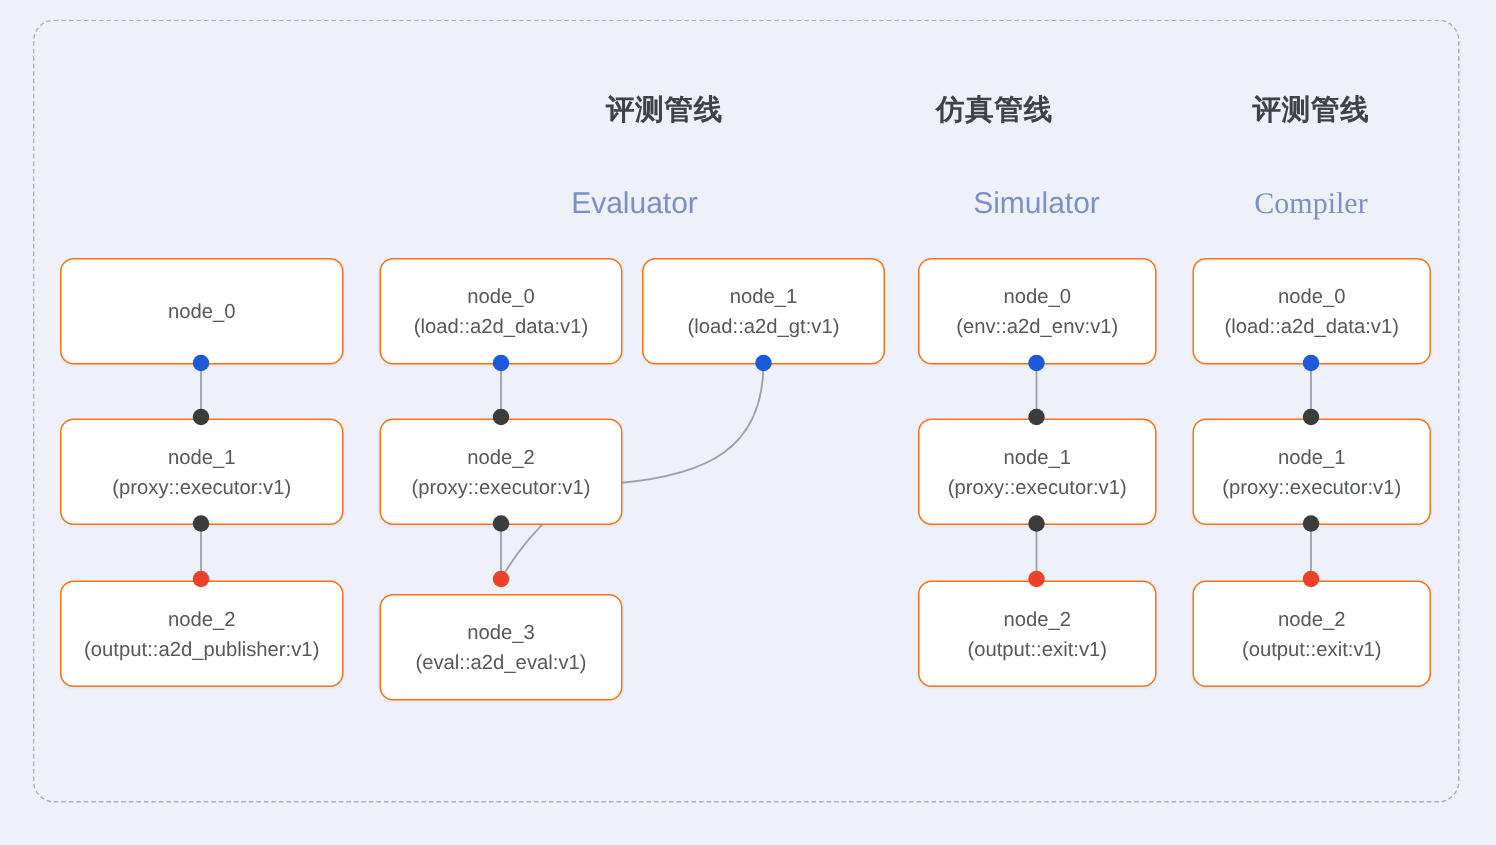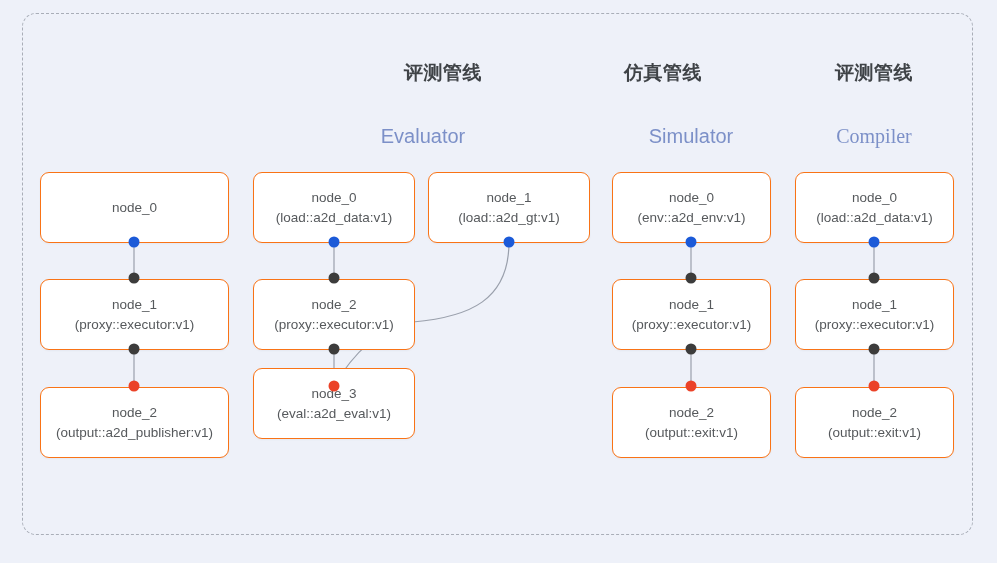--- a/index.html
+++ b/index.html
@@ -160,21 +160,21 @@
   </div>
   <div class="port blue" style="left:509px; top:242px;"></div>
 
   <div class="node" style="left:253px; top:279px; width:162px; height:71px;">
     <div class="node-id">node_2</div>
     <div class="node-type">(proxy::executor:v1)</div>
   </div>
   <div class="port black" style="left:334px; top:278px;"></div>
   <div class="port black" style="left:334px; top:349px;"></div>
 
-  <div class="node" style="left:253px; top:368px; width:162px; height:71px;">
+  <div class="node" style="left:253px; top:396px; width:162px; height:71px;">
     <div class="node-id">node_3</div>
     <div class="node-type">(eval::a2d_eval:v1)</div>
   </div>
   <div class="port red" style="left:334px; top:386px;"></div>
 
   <div class="node" style="left:612px; top:172px; width:159px; height:71px;">
     <div class="node-id">node_0</div>
     <div class="node-type">(env::a2d_env:v1)</div>
   </div>
   <div class="port blue" style="left:691px; top:242px;"></div>

